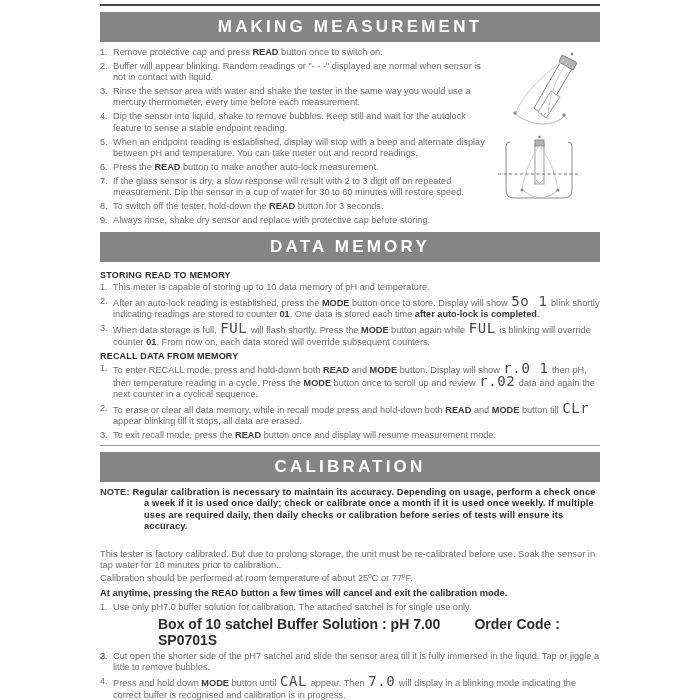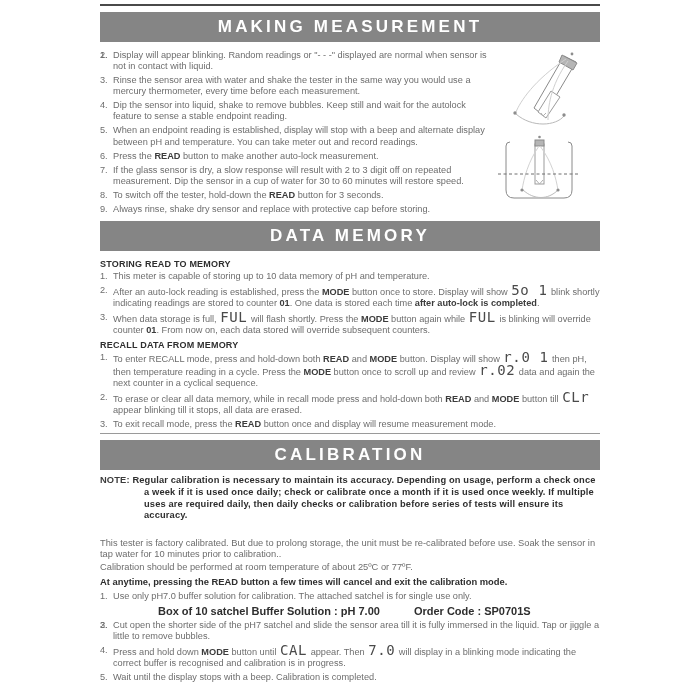--- a/index.html
+++ b/index.html
@@ -83,21 +83,21 @@
     font-size:9.3px; line-height:11.4px;
     color:#6d6d6d;
     margin-bottom:1px;
   }
   .emph{
     font-size:9.4px; line-height:12px;
     font-weight:bold; color:#2e2e2e;
     margin:3px 0 3px 0;
   }
   .order{
-    font-size:11px; font-weight:bold; color:#2e2e2e;
+    font-size:14px; font-weight:bold; color:#2e2e2e;
     margin:2px 0 3px 0;
     padding-left:58px;
   }
   .order .gap{ display:inline-block; width:34px; }
   
   .figs{
     position:absolute;
     right:2px; top:8px;
     width:104px; height:150px;
   }
@@ -146,22 +146,22 @@
           <path d="M31 58 C42 68 56 68 66 58" stroke="#bcbcbc"></path>
         </g>
         <line x1="6" y1="42" x2="88" y2="42" stroke="#6f6f6f" stroke-width="1" stroke-dasharray="3,2.5"></line>
         <circle cx="30" cy="58" r="1.6" fill="#8d8d8d"></circle>
         <circle cx="66" cy="58" r="1.6" fill="#8d8d8d"></circle>
         <circle cx="47.5" cy="5" r="1.3" fill="#8d8d8d"></circle>
       </svg>
     </div>
 
     <ol class="list text-col">
-      <li class="item"><span class="num">1.</span></li>
-      <li class="item"><span class="num">2.</span><span>Display will appear blinking.  Random readings or "- - -" displayed are normal when sensor is not in contact with liquid.</span></li>
+      <li class="item"><span class="num">1.</span><span>Remove protective cap and press <b>READ</b> button once to switch on.</span></li>
+      <li class="item"><span class="num">2.</span><span>Buffer will appear blinking.  Random readings or "- - -" displayed are normal when sensor is not in contact with liquid.</span></li>
       <li class="item"><span class="num">3.</span><span>Rinse the sensor area with water and shake the tester in the same way you would use a mercury thermometer, every time before each measurement.</span></li>
       <li class="item"><span class="num">4.</span><span>Dip the sensor into liquid, shake to remove bubbles.  Keep still and wait for the autolock feature to sense a stable endpoint reading.</span></li>
       <li class="item"><span class="num">5.</span><span>When an endpoint reading is established, display will stop with a beep and alternate display between pH and temperature.  You can take meter out and record readings.</span></li>
       <li class="item"><span class="num">6.</span><span>Press the <b>READ</b> button to make another auto-lock measurement.</span></li>
       <li class="item"><span class="num">7.</span><span>If the glass sensor is dry, a slow response will result with 2 to 3 digit off on repeated measurement.  Dip the sensor in a cup of water for 30 to 60 minutes will restore speed.</span></li>
       <li class="item"><span class="num">8.</span><span>To switch off the tester, hold-down the <b>READ</b> button for 3 seconds.</span></li>
       <li class="item"><span class="num">9.</span><span>Always rinse, shake dry sensor and replace with protective cap before storing.</span></li>
     </ol>
   </div>
 

